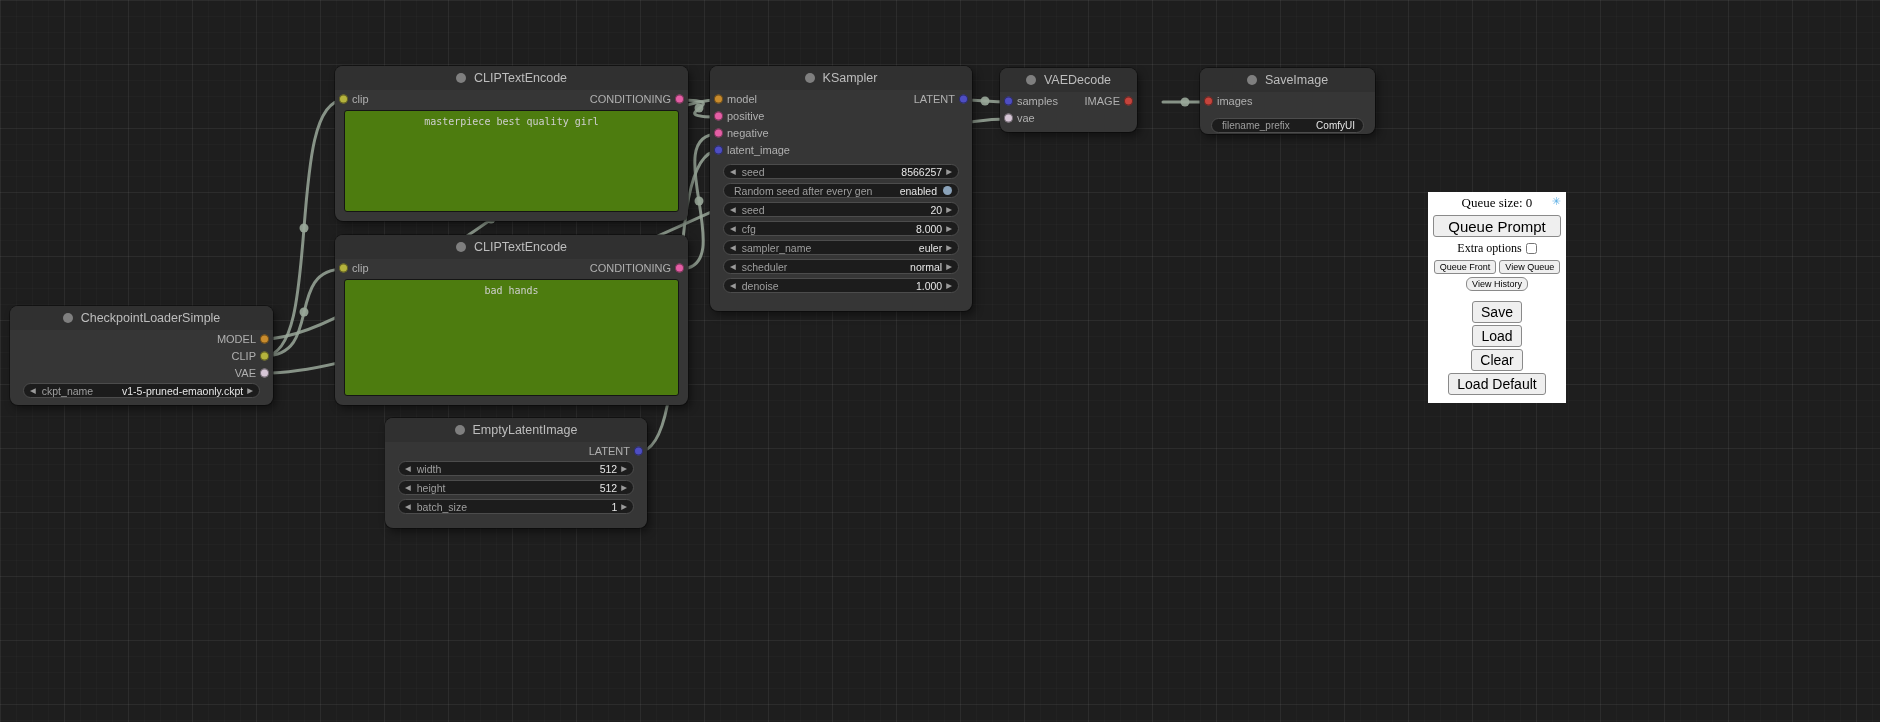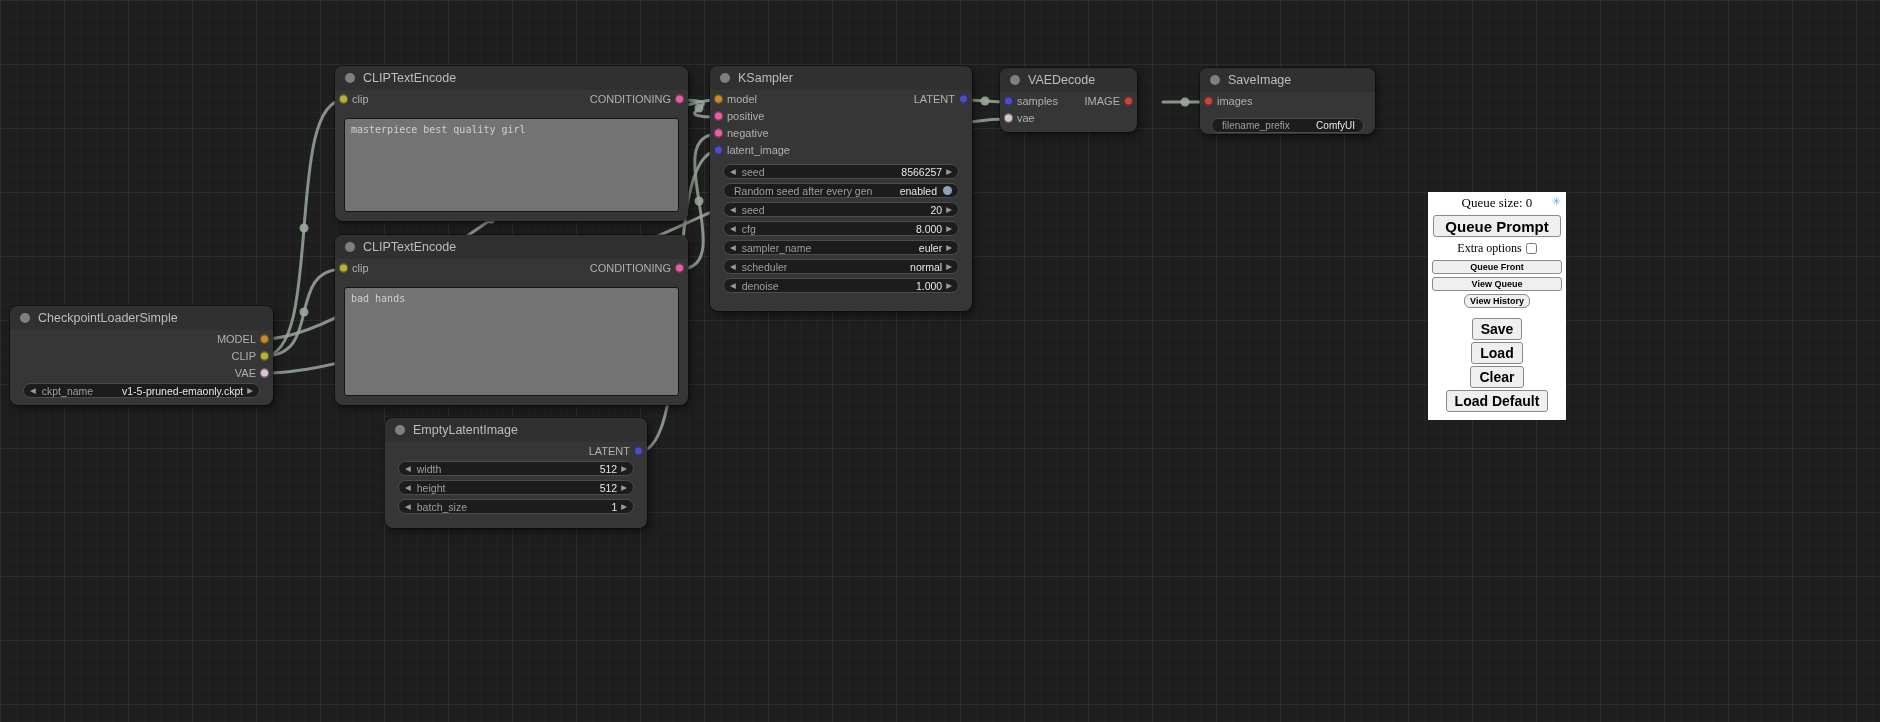--- a/index.html
+++ b/index.html
@@ -19,21 +19,21 @@
   svg.wires { position:absolute; left:0; top:0; z-index:1; }
   .wire { fill:none; stroke:var(--link-color); stroke-width:3; opacity:.85; stroke-linecap:round; }
   .wire-dot { fill:var(--link-color); opacity:.9; }
 
   .node {
     position:absolute; z-index:2; background:#363636; border-radius:8px;
     box-shadow:0 0 0 1px rgba(0,0,0,.35), 3px 4px 9px rgba(0,0,0,.45);
     display:flex; flex-direction:column;
   }
   .ntitle { height:24px; flex:0 0 24px; display:flex; align-items:center; padding:0 10px;
-    background:#303030; border-radius:8px 8px 0 0; }
+    background:#303030; border-radius:8px 8px 0 0;justify-content:center; }
   .tdot { width:10px; height:10px; border-radius:50%; background:#7f7f7f; margin-right:8px; flex:0 0 auto; }
   .ttext { font-size:12.5px; color:#bdbdbd; white-space:nowrap; }
 
   .prow { position:relative; height:17px; flex:0 0 17px; font-size:11px; color:#b0b0b0; }
   .prow:first-of-type { margin-top:2px; }
   .plabel { position:absolute; top:50%; transform:translateY(-50%); white-space:nowrap; }
   .in-label { left:17px; }
   .out-label { right:17px; }
   .pdot { position:absolute; top:50%; transform:translateY(-50%); width:9px; height:9px;
     border-radius:50%; box-shadow:inset 0 0 0 1px rgba(0,0,0,.45); }
@@ -43,35 +43,35 @@
     border:1px solid #4c4c4c; display:flex; align-items:center; padding:0 6px;
     margin:2px 13px; font-size:10.5px; white-space:nowrap; cursor:pointer; }
   .warr { color:#9a9a9a; font-size:7.5px; line-height:1; }
   .wlabel { color:#9f9f9f; margin-left:6px; }
   .widget.noarrow .wlabel { margin-left:4px; }
   .wvalue { color:#e6e6e6; margin-left:auto; margin-right:4px; }
   .widget.noarrow .wvalue { margin-right:2px; }
   .toggle-dot { width:9px; height:9px; border-radius:50%; margin-left:4px; flex:0 0 auto; }
   .save-widget { margin:9px 11px; font-size:10px; }
 
-  .prompt { flex:1 1 auto; margin:11px 9px 9px; background:#737373; border:1px solid #151515;
+  .prompt { flex:1 1 auto; margin:3px 9px 9px; background:#4d7c0f; border:1px solid #151515;
     border-radius:3px; color:#cfcfcf; font:10px "DejaVu Sans Mono", monospace;
-    padding:5px 6px; resize:none; outline:none; overflow:hidden; }
+    padding:5px 6px; resize:none; outline:none; overflow:hidden;text-align:center; }
 
   .menu { position:absolute; left:1428px; top:192px; width:138px; z-index:10;
     background:#ffffff; color:#000; font-family:"Liberation Serif", serif;
     display:flex; flex-direction:column; align-items:center; padding:3px 4px 7px; }
   .menu-header { width:100%; position:relative; text-align:center; font-size:13px; margin-bottom:3px; }
   .settings-icon { position:absolute; right:1px; top:1px; font-size:11px; cursor:pointer; line-height:1; }
   .btn { font-family:"Liberation Sans", sans-serif; background:#efefef; border:1px solid #8a8a8a;
-    border-radius:3px; color:#000; cursor:pointer; line-height:1;font-weight:bold; }
+    border-radius:3px; color:#000; cursor:pointer; line-height:1; }
   .btn.big { width:128px; height:22px; font-size:15px; margin:1px 0 2px; }
   .extra-row { font-size:12px; display:flex; align-items:center; gap:4px; margin:2px 0 3px; }
   .extra-row input { width:11px; height:11px; margin:0; }
-  .qrow { display:flex; gap:3px; width:100%; justify-content:center; margin:1px 0;flex-direction:column; }
+  .qrow { display:flex; gap:3px; width:100%; justify-content:center; margin:1px 0; }
   .btn.tiny { font-size:9px; height:14px; padding:1px 5px; }
   .btn.vh { margin:2px 0 9px;border-radius:6px; }
   .btn.mid { font-size:14px; height:22px; min-width:48px; margin:1px 0; padding:1px 8px; }
 </style>
 </head>
 <body>
 
 <div class="canvas">
 
   <svg class="wires" width="1880" height="722">

